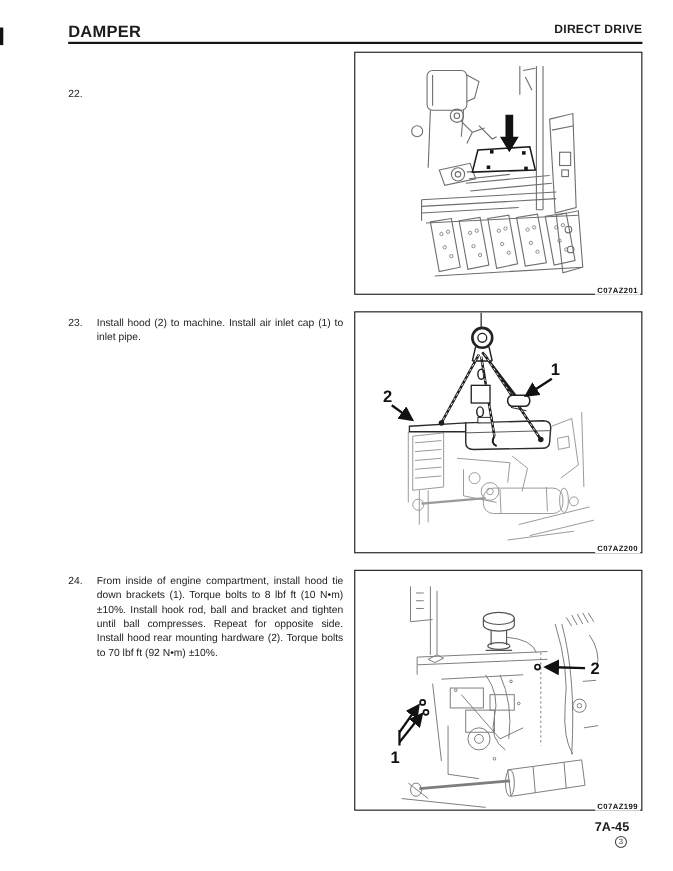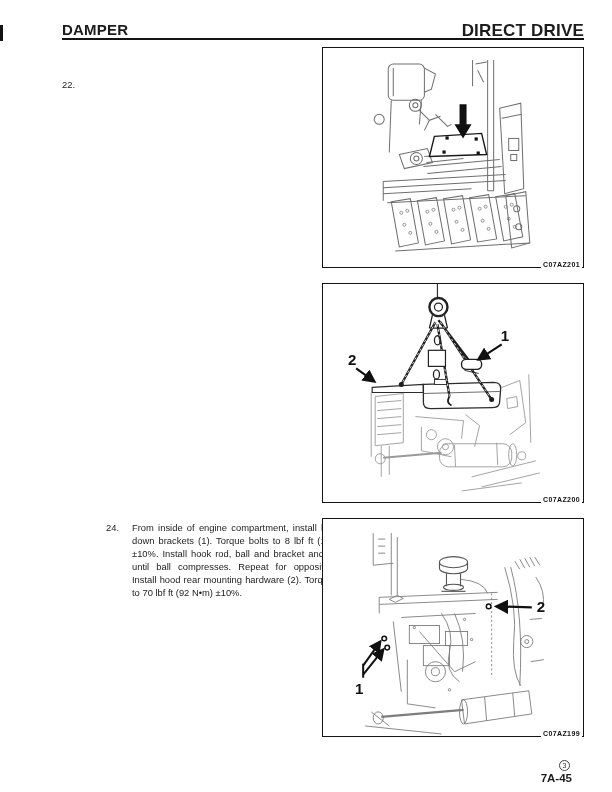--- a/index.html
+++ b/index.html
@@ -7,61 +7,65 @@
   body{
     width:612px;height:792px;position:relative;overflow:hidden;
     background:#ffffff;color:#1c1c1c;
     font-family:"Liberation Sans", sans-serif;
   }
   .page{position:absolute;inset:0;border-radius:10px;}
   .scan-mark{position:absolute;left:0;top:25px;width:3px;height:16px;background:#121212;}
 
   
   .hdr-left{position:absolute;left:62px;top:21px;font-size:15px;font-weight:bold;letter-spacing:.2px;}
-  .hdr-right{position:absolute;right:28px;top:21px;font-size:17px;font-weight:bold;letter-spacing:.2px;}
+  .hdr-right{position:absolute;right:28px;top:21px;font-size:11px;font-weight:bold;letter-spacing:.2px;}
   .hdr-rule{position:absolute;left:62px;top:38px;width:522px;height:2.4px;background:#141414;}
 
   
   .step{position:absolute;left:62px;width:250px;display:flex;}
   .step-num{flex:none;width:26px;font-size:9.4px;line-height:13px;}
   .step-text{flex:1;font-size:9.4px;line-height:13px;text-align:justify;text-justify:inter-word;}
   #step-22{top:50px;margin-top:28px;}
   #step-23{top:286px;}
-  #step-24{top:521px;margin-left:44px;}
+  #step-24{top:521px;}
 
   
   .figure{position:absolute;left:322px;width:262px;border:1.5px solid #141414;background:#fff;box-sizing:border-box;}
   #figure-1{top:47px;height:221px;}
   #figure-2{top:283px;height:220px;}
   #figure-3{top:518px;height:219px;}
   .figure svg{display:block;width:100%;height:100%;font-family:"Liberation Sans", sans-serif;}
   .fig-code{
     position:absolute;right:1px;bottom:-1px;background:#fff;
     font-size:7px;font-weight:bold;letter-spacing:.4px;padding:0 2px;color:#111;
   }
 
   
-  .page-num{position:absolute;top:772px;right:40px;font-size:11.5px;font-weight:bold;}
+  .page-num{position:absolute;top:746px;right:40px;font-size:11.5px;font-weight:bold;}
   .footer-circle{
     position:absolute;top:760px;right:42px;width:11px;height:11px;box-sizing:border-box;
     border:1px solid #444;border-radius:50%;font-size:7px;line-height:9px;text-align:center;color:#333;
   }
 </style>
 </head>
 <body>
 
 <div class="page">
   <div class="scan-mark"></div>
 
   <div class="hdr-left">DAMPER</div>
   <div class="hdr-right">DIRECT DRIVE</div>
   <div class="hdr-rule"></div>
 
   <div class="step" id="step-22">
     <div class="step-num">22.</div>
+  </div>
+  <div class="step" id="step-23">
+    <div class="step-num">23.</div>
+    <div class="step-text">Install hood (2) to machine. Install air inlet cap (1) to inlet pipe.</div>
   </div>
   <div class="step" id="step-24">
     <div class="step-num">24.</div>
     <div class="step-text">From inside of engine compartment, install hood tie down brackets (1). Torque bolts to 8 lbf ft (10 N•m) ±10%. Install hook rod, ball and bracket and tighten until ball compresses. Repeat for opposite side. Install hood rear mounting hardware (2). Torque bolts to 70 lbf ft (92 N•m) ±10%.</div>
   </div>
 
   <div class="figure" id="figure-1">
     <svg viewBox="0 0 259 218" preserveAspectRatio="none">
       <g stroke="#6e6e6e" fill="none" stroke-width="1">
 

